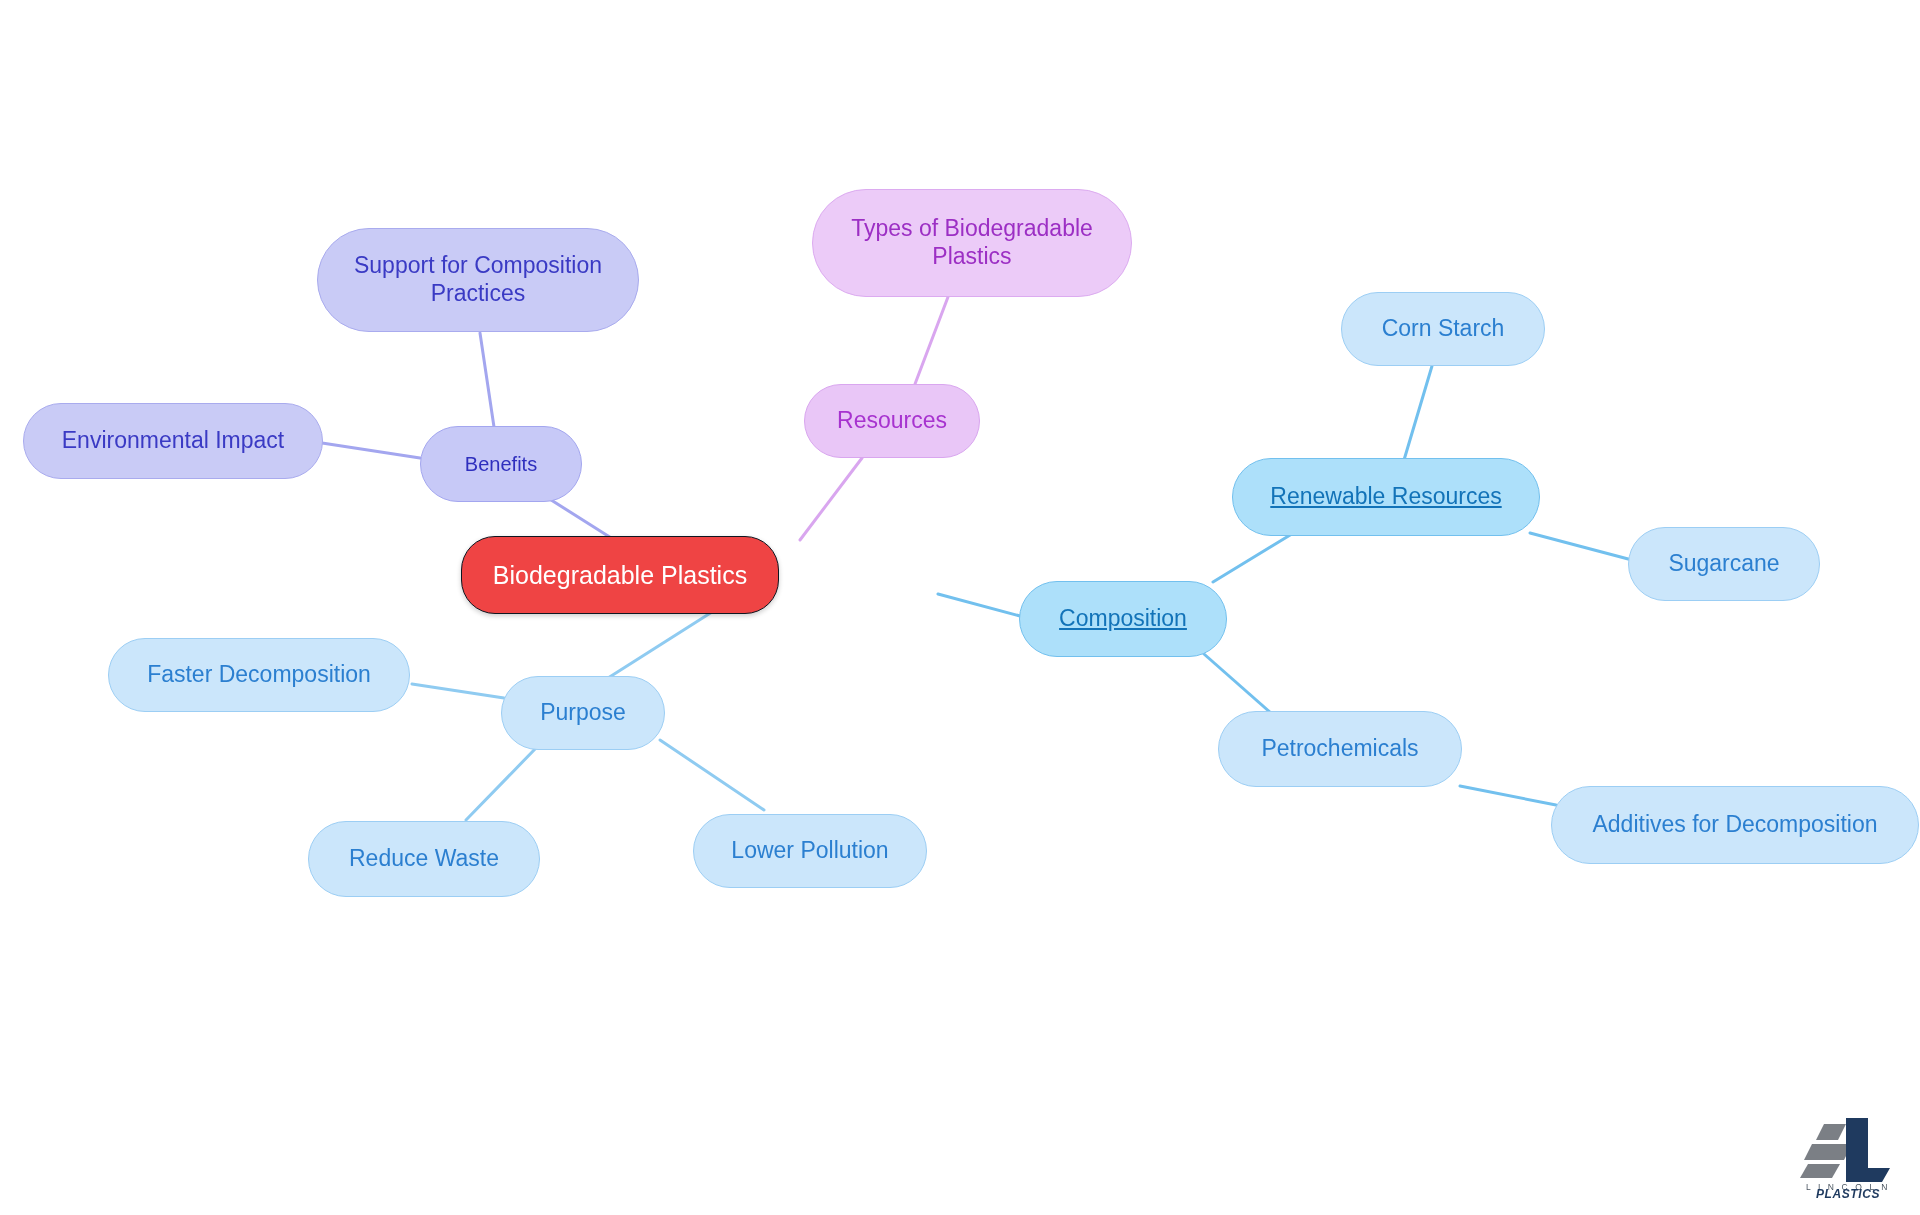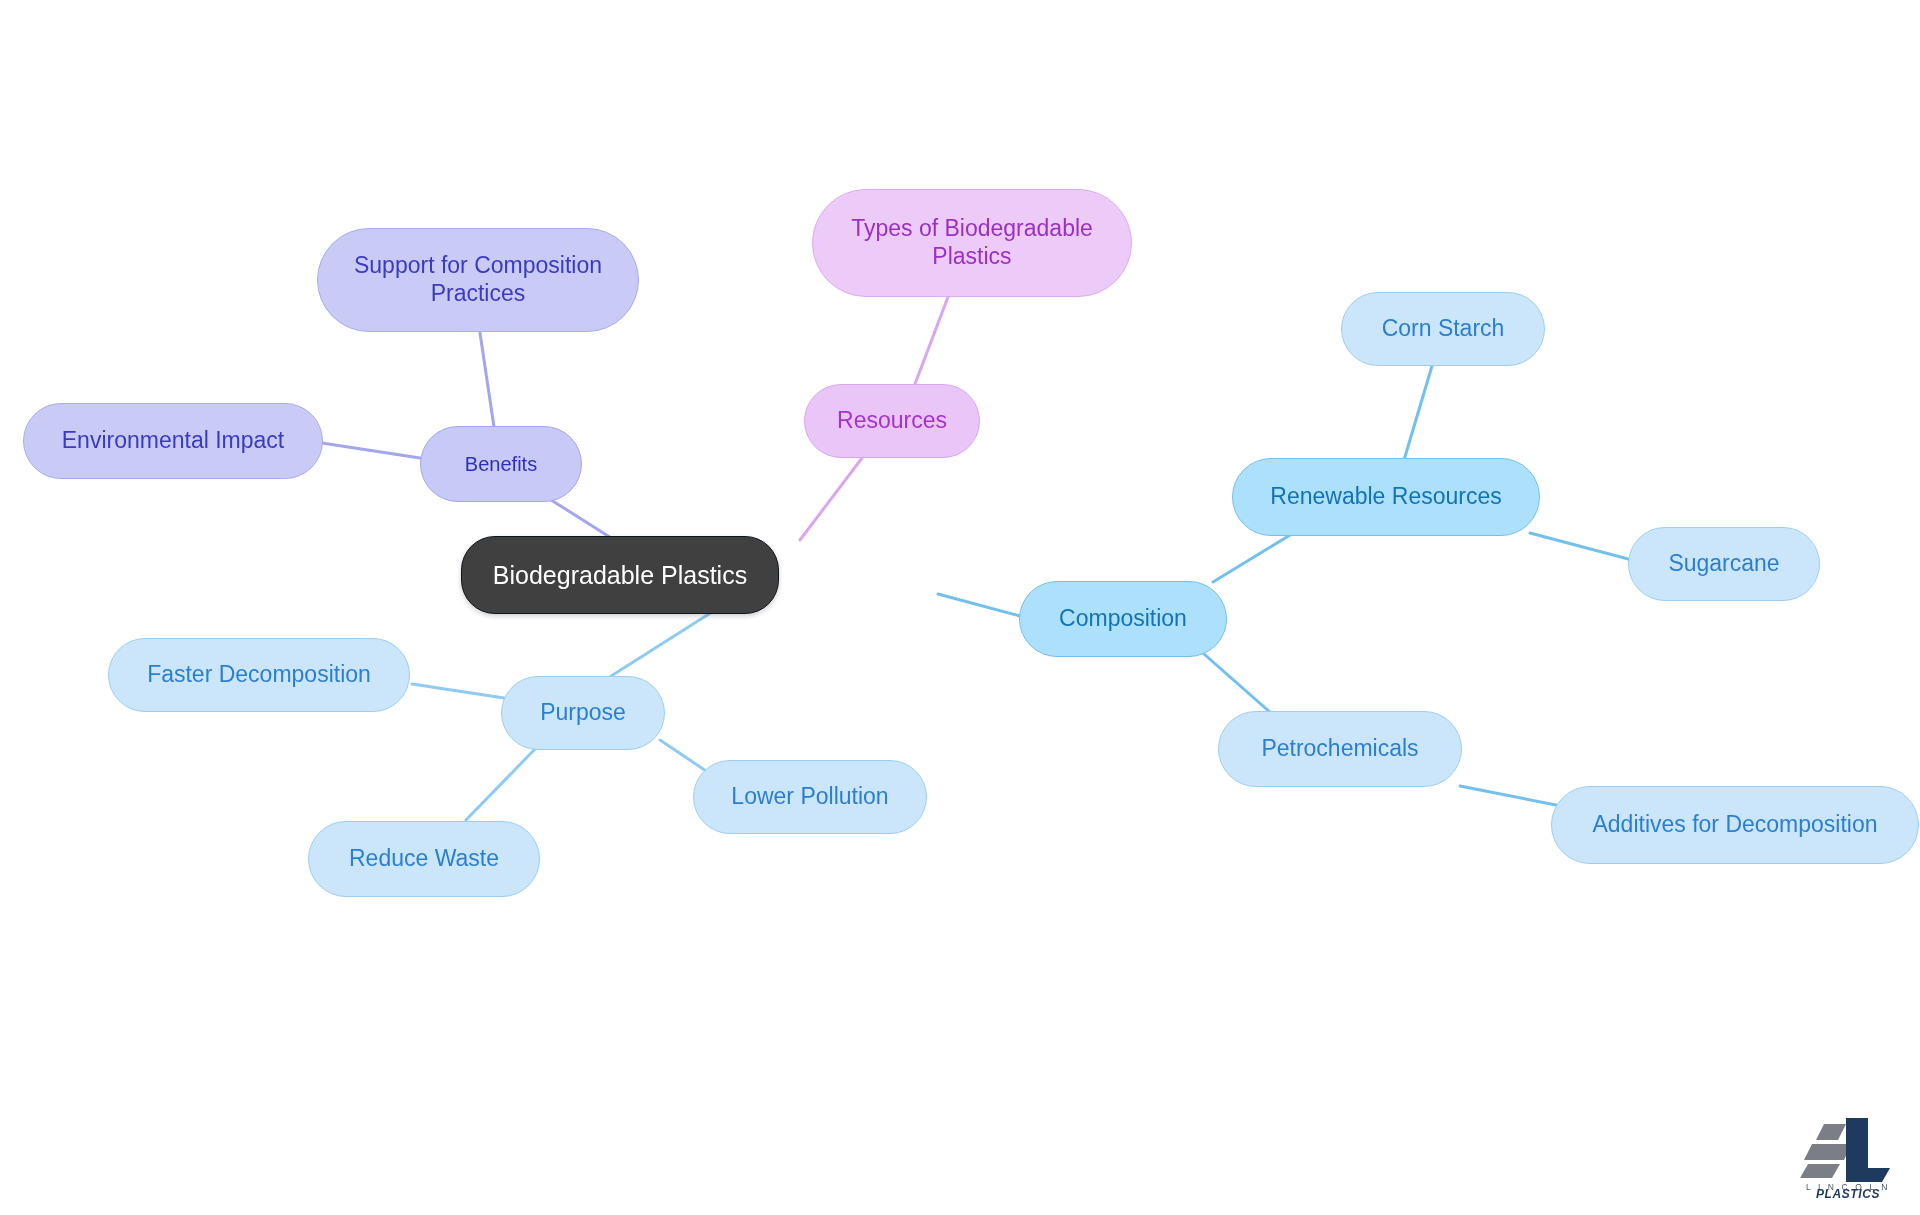--- a/index.html
+++ b/index.html
@@ -32,21 +32,21 @@
     justify-content: center;
     text-align: center;
     border-radius: 999px;
     border-style: solid;
     border-width: 1.5px;
     line-height: 1.2;
     white-space: pre-line;
     z-index: 2;
   }
   .node-root {
-    background: #404040;
+    background: #ef4444;
     border-color: #0f1620;
     color: #ffffff;
     font-size: 25px;
     border-radius: 34px;
     box-shadow: 0 2px 5px rgba(0,0,0,0.20);
   }
   .node-violet-branch {
     background: #c7c9f7;
     border-color: #a3a6ef;
     color: #2f2fbe;
@@ -68,20 +68,21 @@
     background: #eccbf8;
     border-color: #dcabf0;
     color: #9c2fc4;
     font-size: 23px;
   }
   .node-blue-branch {
     background: #ade0fa;
     border-color: #72c0ee;
     color: #1273b8;
     font-size: 23px;
+    text-decoration: underline;
   }
   .node-blue-leaf {
     background: #cbe6fb;
     border-color: #9ccef4;
     color: #2b7fd0;
     font-size: 23px;
   }
   .logo {
     position: absolute;
     z-index: 3;
@@ -135,21 +136,21 @@
   <div class="node node-blue-leaf" style="width: 244px; height: 76px; left: 1218px; top: 711px;">Petrochemicals</div>
 
   <div class="node node-blue-leaf" style="width: 368px; height: 78px; left: 1551px; top: 786px;">Additives for Decomposition</div>
 
   <div class="node node-blue-leaf" style="width: 164px; height: 74px; left: 501px; top: 676px;">Purpose</div>
 
   <div class="node node-blue-leaf" style="width: 302px; height: 74px; left: 108px; top: 638px;">Faster Decomposition</div>
 
   <div class="node node-blue-leaf" style="width: 232px; height: 76px; left: 308px; top: 821px;">Reduce Waste</div>
 
-  <div class="node node-blue-leaf" style="width: 234px; height: 74px; left: 693px; top: 760px;">Lower Pollution</div>
+  <div class="node node-blue-leaf" style="width: 234px; height: 74px; left: 693px; top: 814px;">Lower Pollution</div>
 
   <svg class="logo" style="left:1794px; top:1112px; width:108px; height:86px;" viewBox="0 0 108 86">
     <g>
       <polygon points="30,12 52,12 44,28 22,28" fill="#7b7f85"></polygon>
       <polygon points="18,32 58,32 50,48 10,48" fill="#7b7f85"></polygon>
       <polygon points="14,52 46,52 38,66 6,66" fill="#7b7f85"></polygon>
       <polygon points="52,6 74,6 74,56 96,56 88,70 52,70" fill="#1f3a5f"></polygon>
     </g>
     <text x="54" y="78" fill="#4a5560" font-family="'Liberation Sans', sans-serif" font-size="8.5" letter-spacing="2.6" text-anchor="middle">L I N C O L N</text>
     <text x="54" y="86" fill="#1f3a5f" font-family="'Liberation Sans', sans-serif" font-size="12" font-weight="bold" font-style="italic" letter-spacing="0.6" text-anchor="middle">PLASTICS</text>

